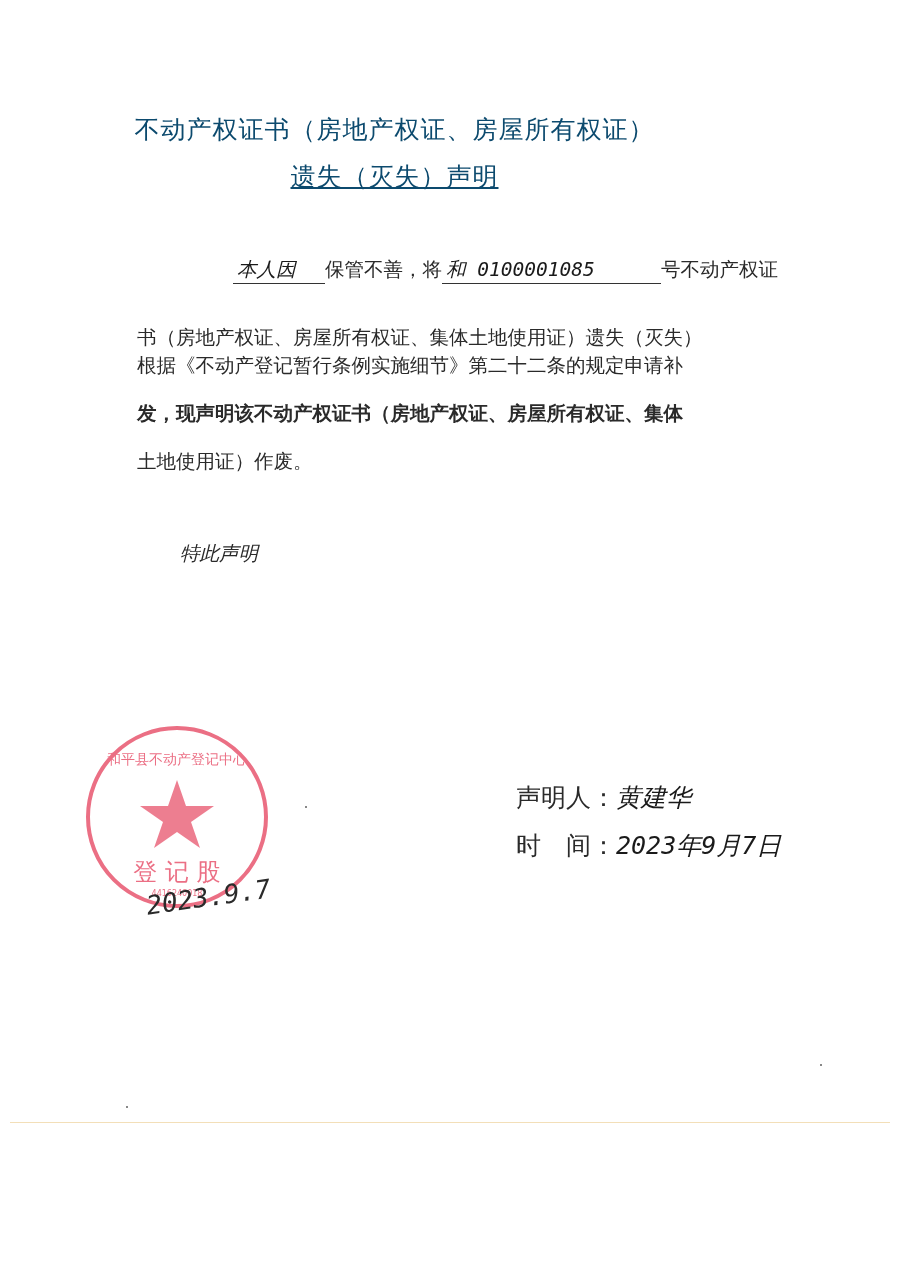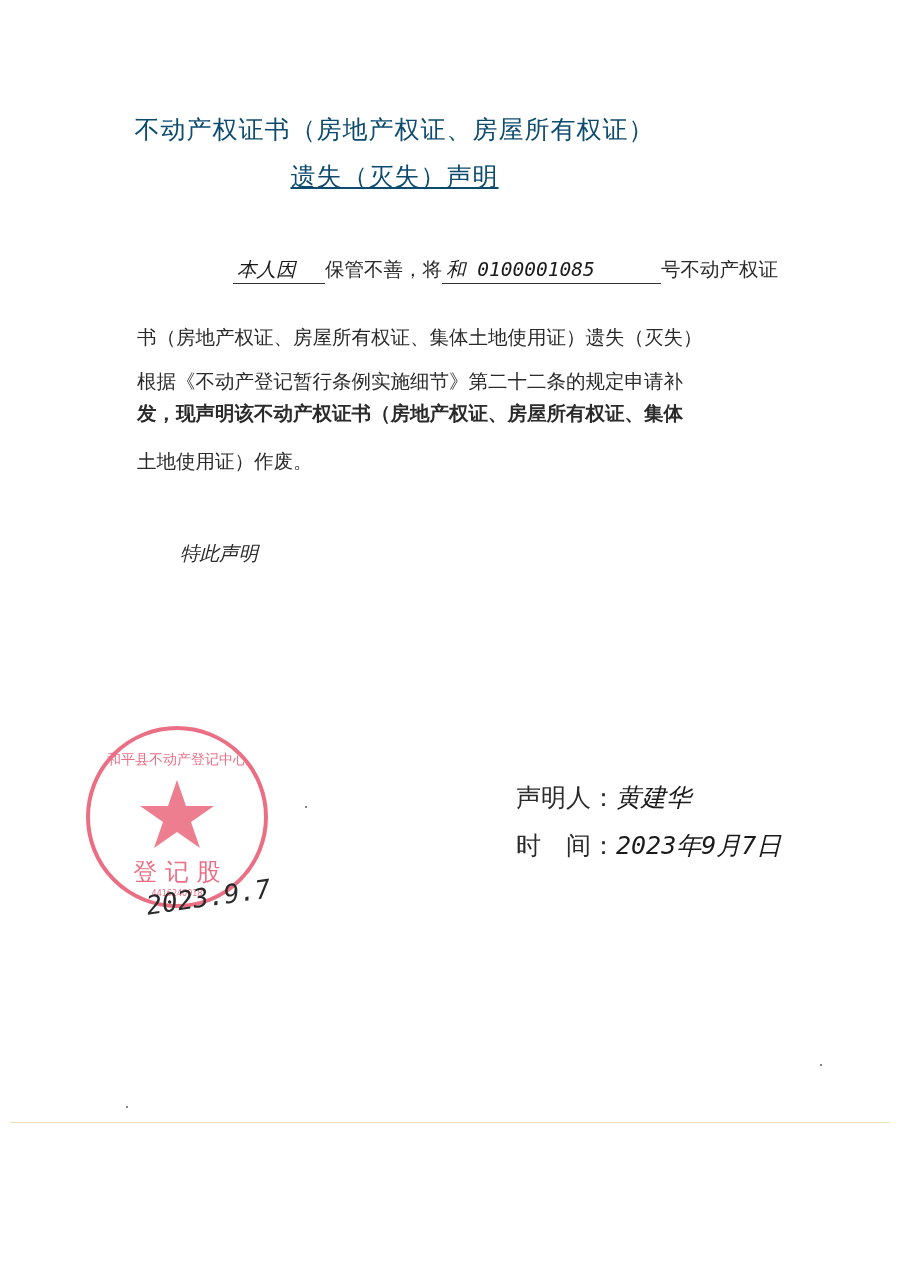--- a/index.html
+++ b/index.html
@@ -21,21 +21,21 @@
 </head>
 <body>
 
 <div class="title t1">不动产权证书（房地产权证、房屋所有权证）</div>
 <div class="title t2">遗失（灭失）声明</div>
 
 <div class="line" style="top:256px; left:185px;margin-left:48px;">
   <span class="blank hand" style="width:88px;">本人因</span><span>保管不善，将</span><span class="blank hand" style="width:215px;">和 0100001085</span><span>号不动产权证</span>
 </div>
 <div class="line" style="top:324px;">书（房地产权证、房屋所有权证、集体土地使用证）遗失（灭失）</div>
-<div class="line" style="top:368px;">根据《不动产登记暂行条例实施细节》第二十二条的规定申请补</div>
+<div class="line" style="top:352px;">根据《不动产登记暂行条例实施细节》第二十二条的规定申请补</div>
 <div class="line" style="top:400px;font-weight:bold;">发，现声明该不动产权证书（房地产权证、房屋所有权证、集体</div>
 <div class="line" style="top:448px;">土地使用证）作废。</div>
 
 <div class="line" style="top:540px; left:180px;font-style:italic;">特此声明</div>
 
 <div class="stamp">
   <svg width="174" height="174" viewBox="0 0 174 174">
     <polygon points="87,50 96,76 124,76 101,92 110,118 87,102 64,118 73,92 50,76 78,76" fill="#e8566f" opacity="0.9"></polygon>
     <text x="87" y="150" text-anchor="middle" font-size="24" fill="#e8566f" font-family="DejaVu Serif, serif">登 记 股</text>
     <text x="87" y="34" text-anchor="middle" font-size="14" fill="#e8566f" font-family="DejaVu Serif, serif">和平县不动产登记中心</text>

